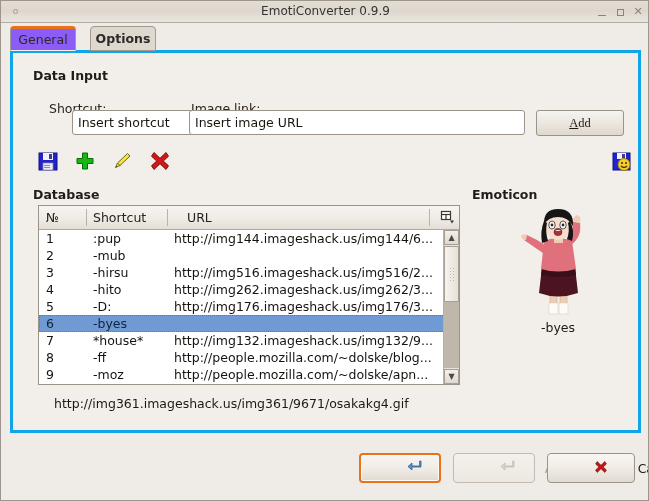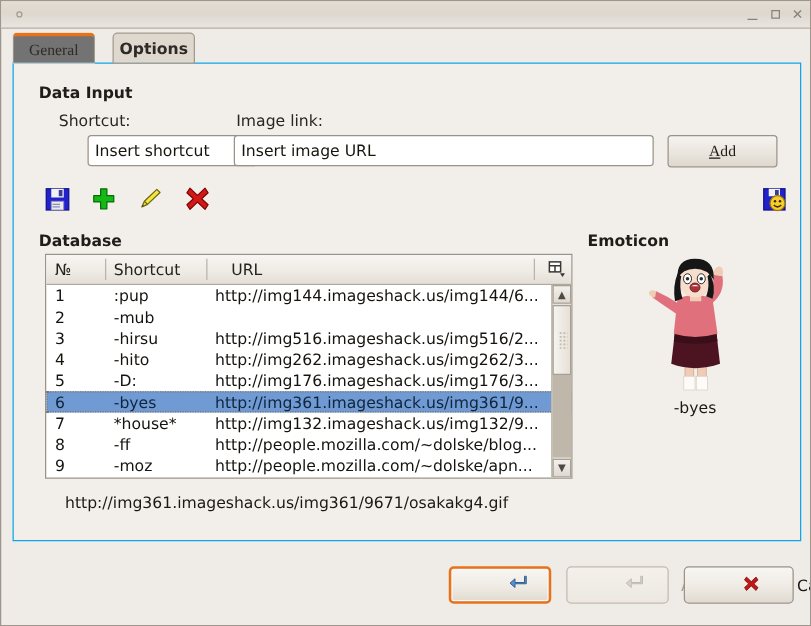--- a/index.html
+++ b/index.html
@@ -90,52 +90,52 @@
     border: 1px solid #a29a8e;
     border-top-left-radius: 4px;
     border-top-right-radius: 4px;
     font-size: 12.5px;
     line-height: 24px;
     text-align: center;
     color: #2d2a27;
     background: #ded8cf;
   }
   .tab.active {
-    background: #737373;
+    background: #8b5cf6;
     border-bottom-color: #f2efea;
     border-top: 3px solid #e8721b;
     line-height: 22px;
     z-index: 3;
-    font-family: Liberation Serif, serif;
   }
   .tab-general { left: 0; width: 66px; }
   .tab-options { left: 80px; width: 66px; z-index: 1; font-weight: bold; }
 
   
   .page {
     position: absolute;
     left: 9px; top: 49px;
     width: 631px;
     height: 383px;
     background: #f2efea;
-    border: 1px solid #0ea5e9;
+    border: 3px solid #0ea5e9;
     box-sizing: border-box;
   }
 
   
   .grp-title {
     position: absolute;
     font-weight: bold;
     font-size: 12.5px;
     color: #1f1c19;
   }
   .field-label {
     position: absolute;
     font-size: 12.5px;
     color: #29261f;
+    margin-top: 10px;
   }
   .textinput {
     position: absolute;
     box-sizing: border-box;
     background: #ffffff;
     border: 1px solid #9b9288;
     border-radius: 3px;
     height: 25px;
     font-family: "DejaVu Sans", sans-serif;
     font-size: 12.5px;
@@ -303,20 +303,21 @@
   .bbtn .lbl { position: absolute; left: 0; top: 0; width: 100%; height: 100%;
                display: flex; align-items: center; justify-content: space-between; gap: 4px; margin-left: 46px; }
 </style>
 </head>
 <body>
 
 <div id="app">
 
   <div class="titlebar">
     <div class="win-dot"></div>
+    <div class="title-text">EmotiConverter 0.9.9</div>
     <div class="wctrl min"><span class="underscore"></span></div>
     <div class="wctrl max"><span class="sq"></span></div>
     <div class="wctrl close">✕</div>
   </div>
 
   <div class="tabstrip">
     <div class="tab tab-options">
       <span>Options</span>
     </div>
     <div class="tab active tab-general">
@@ -420,21 +421,20 @@
             <div class="cell c-url">http://img262.imageshack.us/img262/3...</div>
           </div>
           <div class="row">
             <div class="cell c-num">5</div>
             <div class="cell c-sc">-D:</div>
             <div class="cell c-url">http://img176.imageshack.us/img176/3...</div>
           </div>
           <div class="row selected">
             <div class="cell c-num">6</div>
             <div class="cell c-sc">-byes</div>
-            <div class="cell c-url">http://img361.imageshack.us/img361/9...</div>
           </div>
           <div class="row">
             <div class="cell c-num">7</div>
             <div class="cell c-sc">*house*</div>
             <div class="cell c-url">http://img132.imageshack.us/img132/9...</div>
           </div>
           <div class="row">
             <div class="cell c-num">8</div>
             <div class="cell c-sc">-ff</div>
             <div class="cell c-url">http://people.mozilla.com/~dolske/blog...</div>

